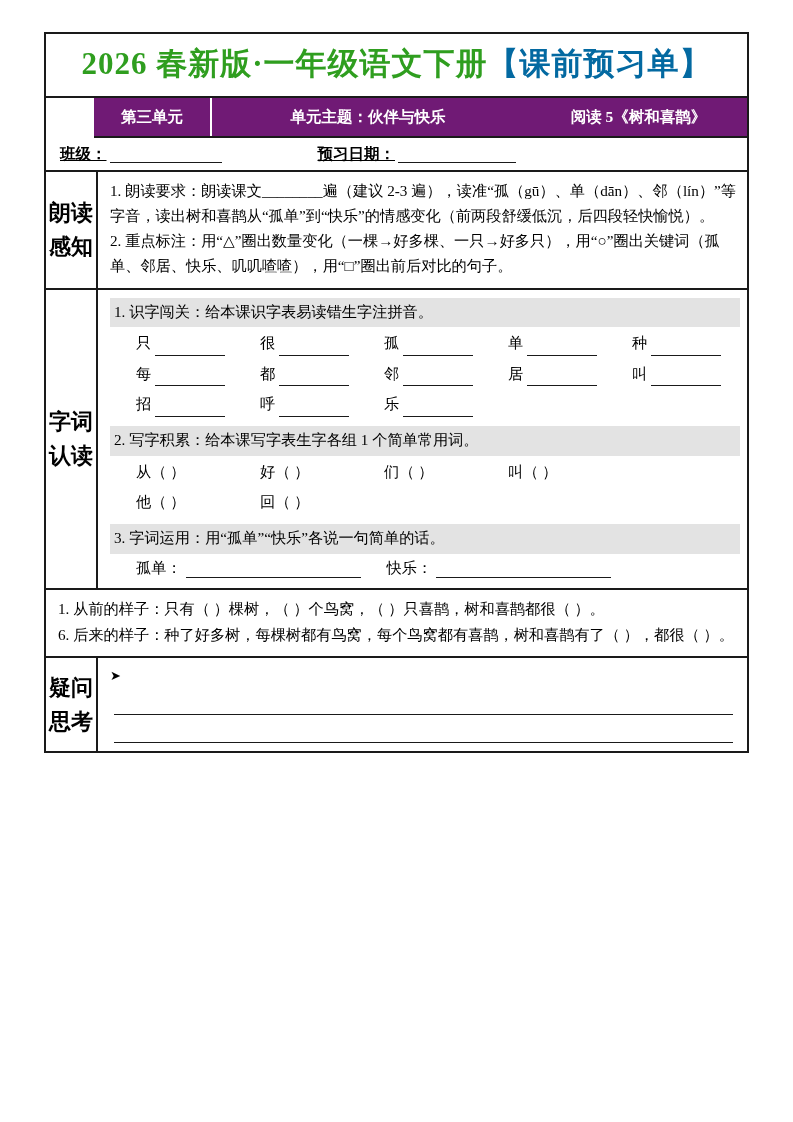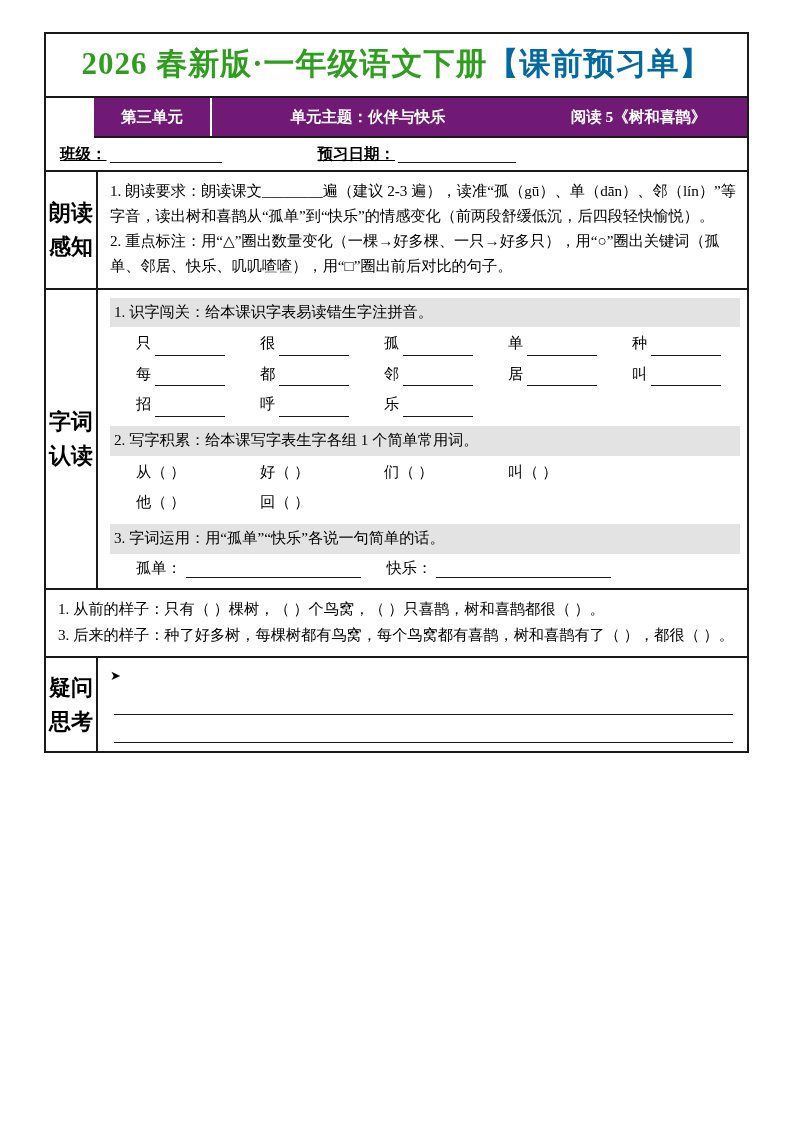--- a/index.html
+++ b/index.html
@@ -323,21 +323,21 @@
           <span class="gap"></span>
           <span class="k">快乐：</span>
           <span class="ul2"></span>
         </div>
       </div>
     </div>
 
     <div class="row">
       <div class="content-cell">
         <p class="p">1. 从前的样子：只有（           ）棵树，（           ）个鸟窝，（           ）只喜鹊，树和喜鹊都很（          ）。</p>
-        <p class="p">3. 后来的样子：种了好多树，每棵树都有鸟窝，每个鸟窝都有喜鹊，树和喜鹊有了（           ），都很（           ）。</p>
+        <p class="p">6. 后来的样子：种了好多树，每棵树都有鸟窝，每个鸟窝都有喜鹊，树和喜鹊有了（           ），都很（           ）。</p>
       </div>
     </div>
 
     <div class="row">
       <div class="label-cell">
         <div class="vtext">疑问思考</div>
       </div>
       <div class="content-cell">
         <div class="bullet">
           <span class="arr">➤</span>

